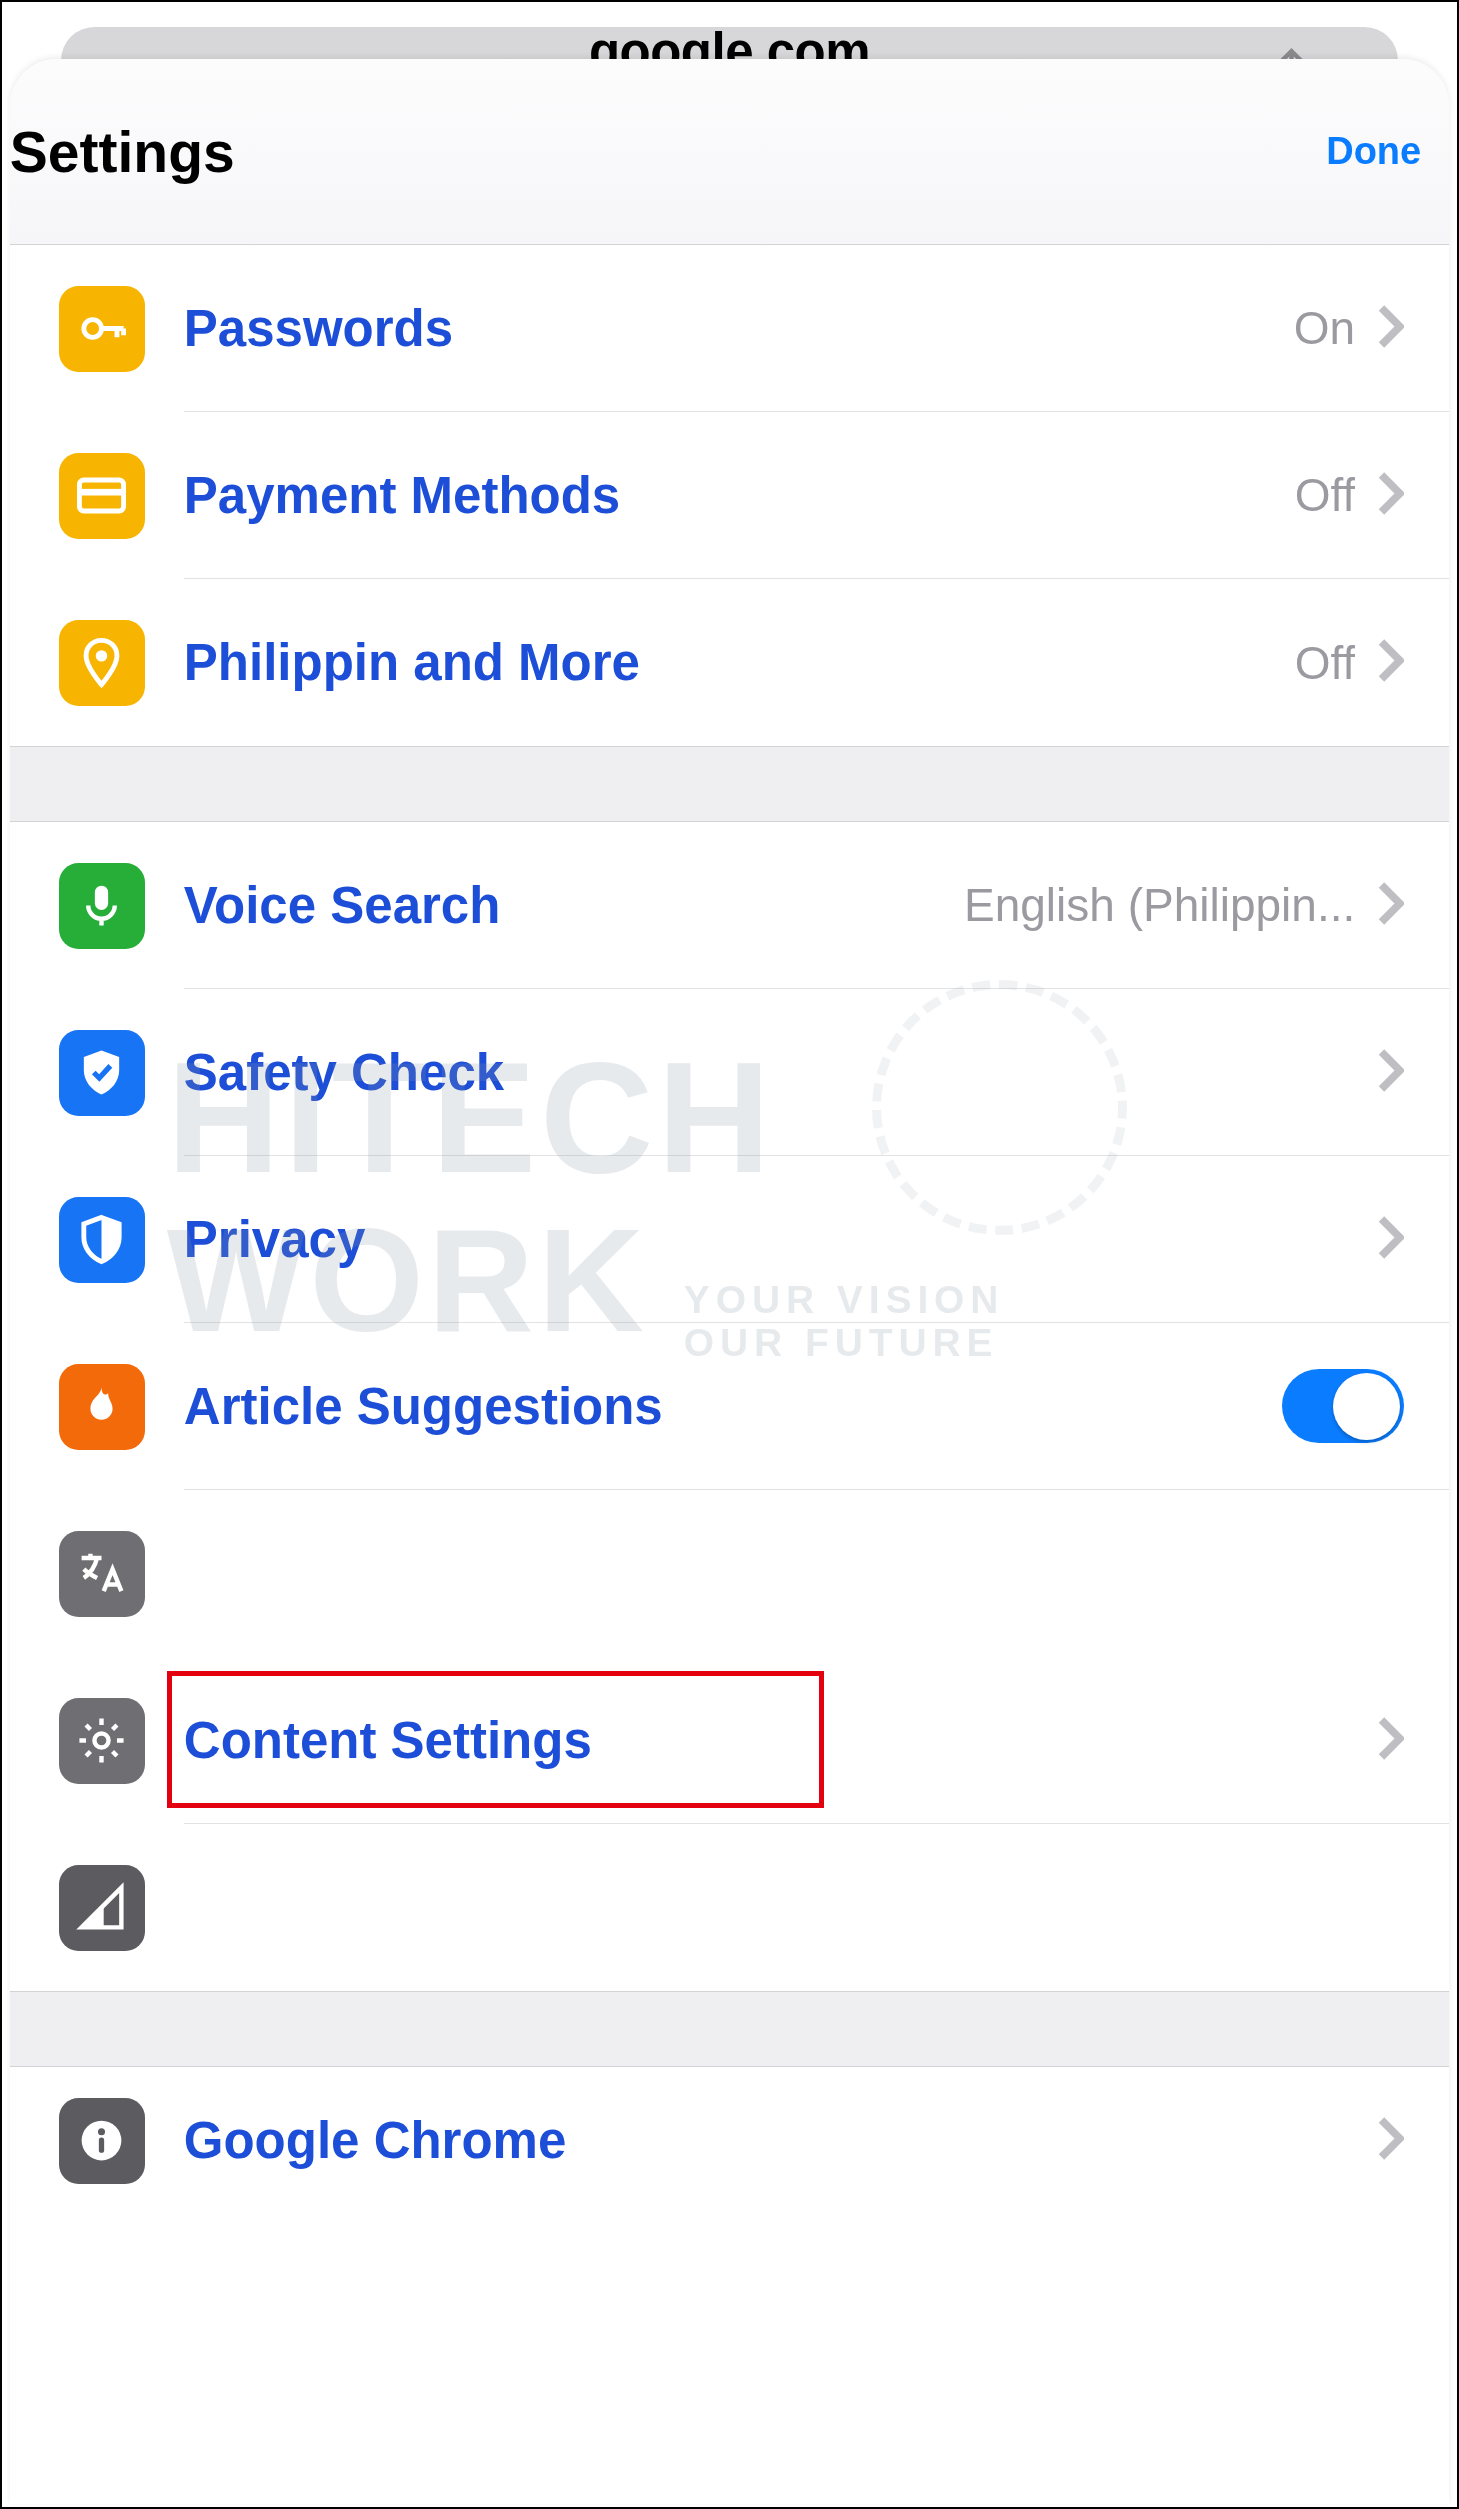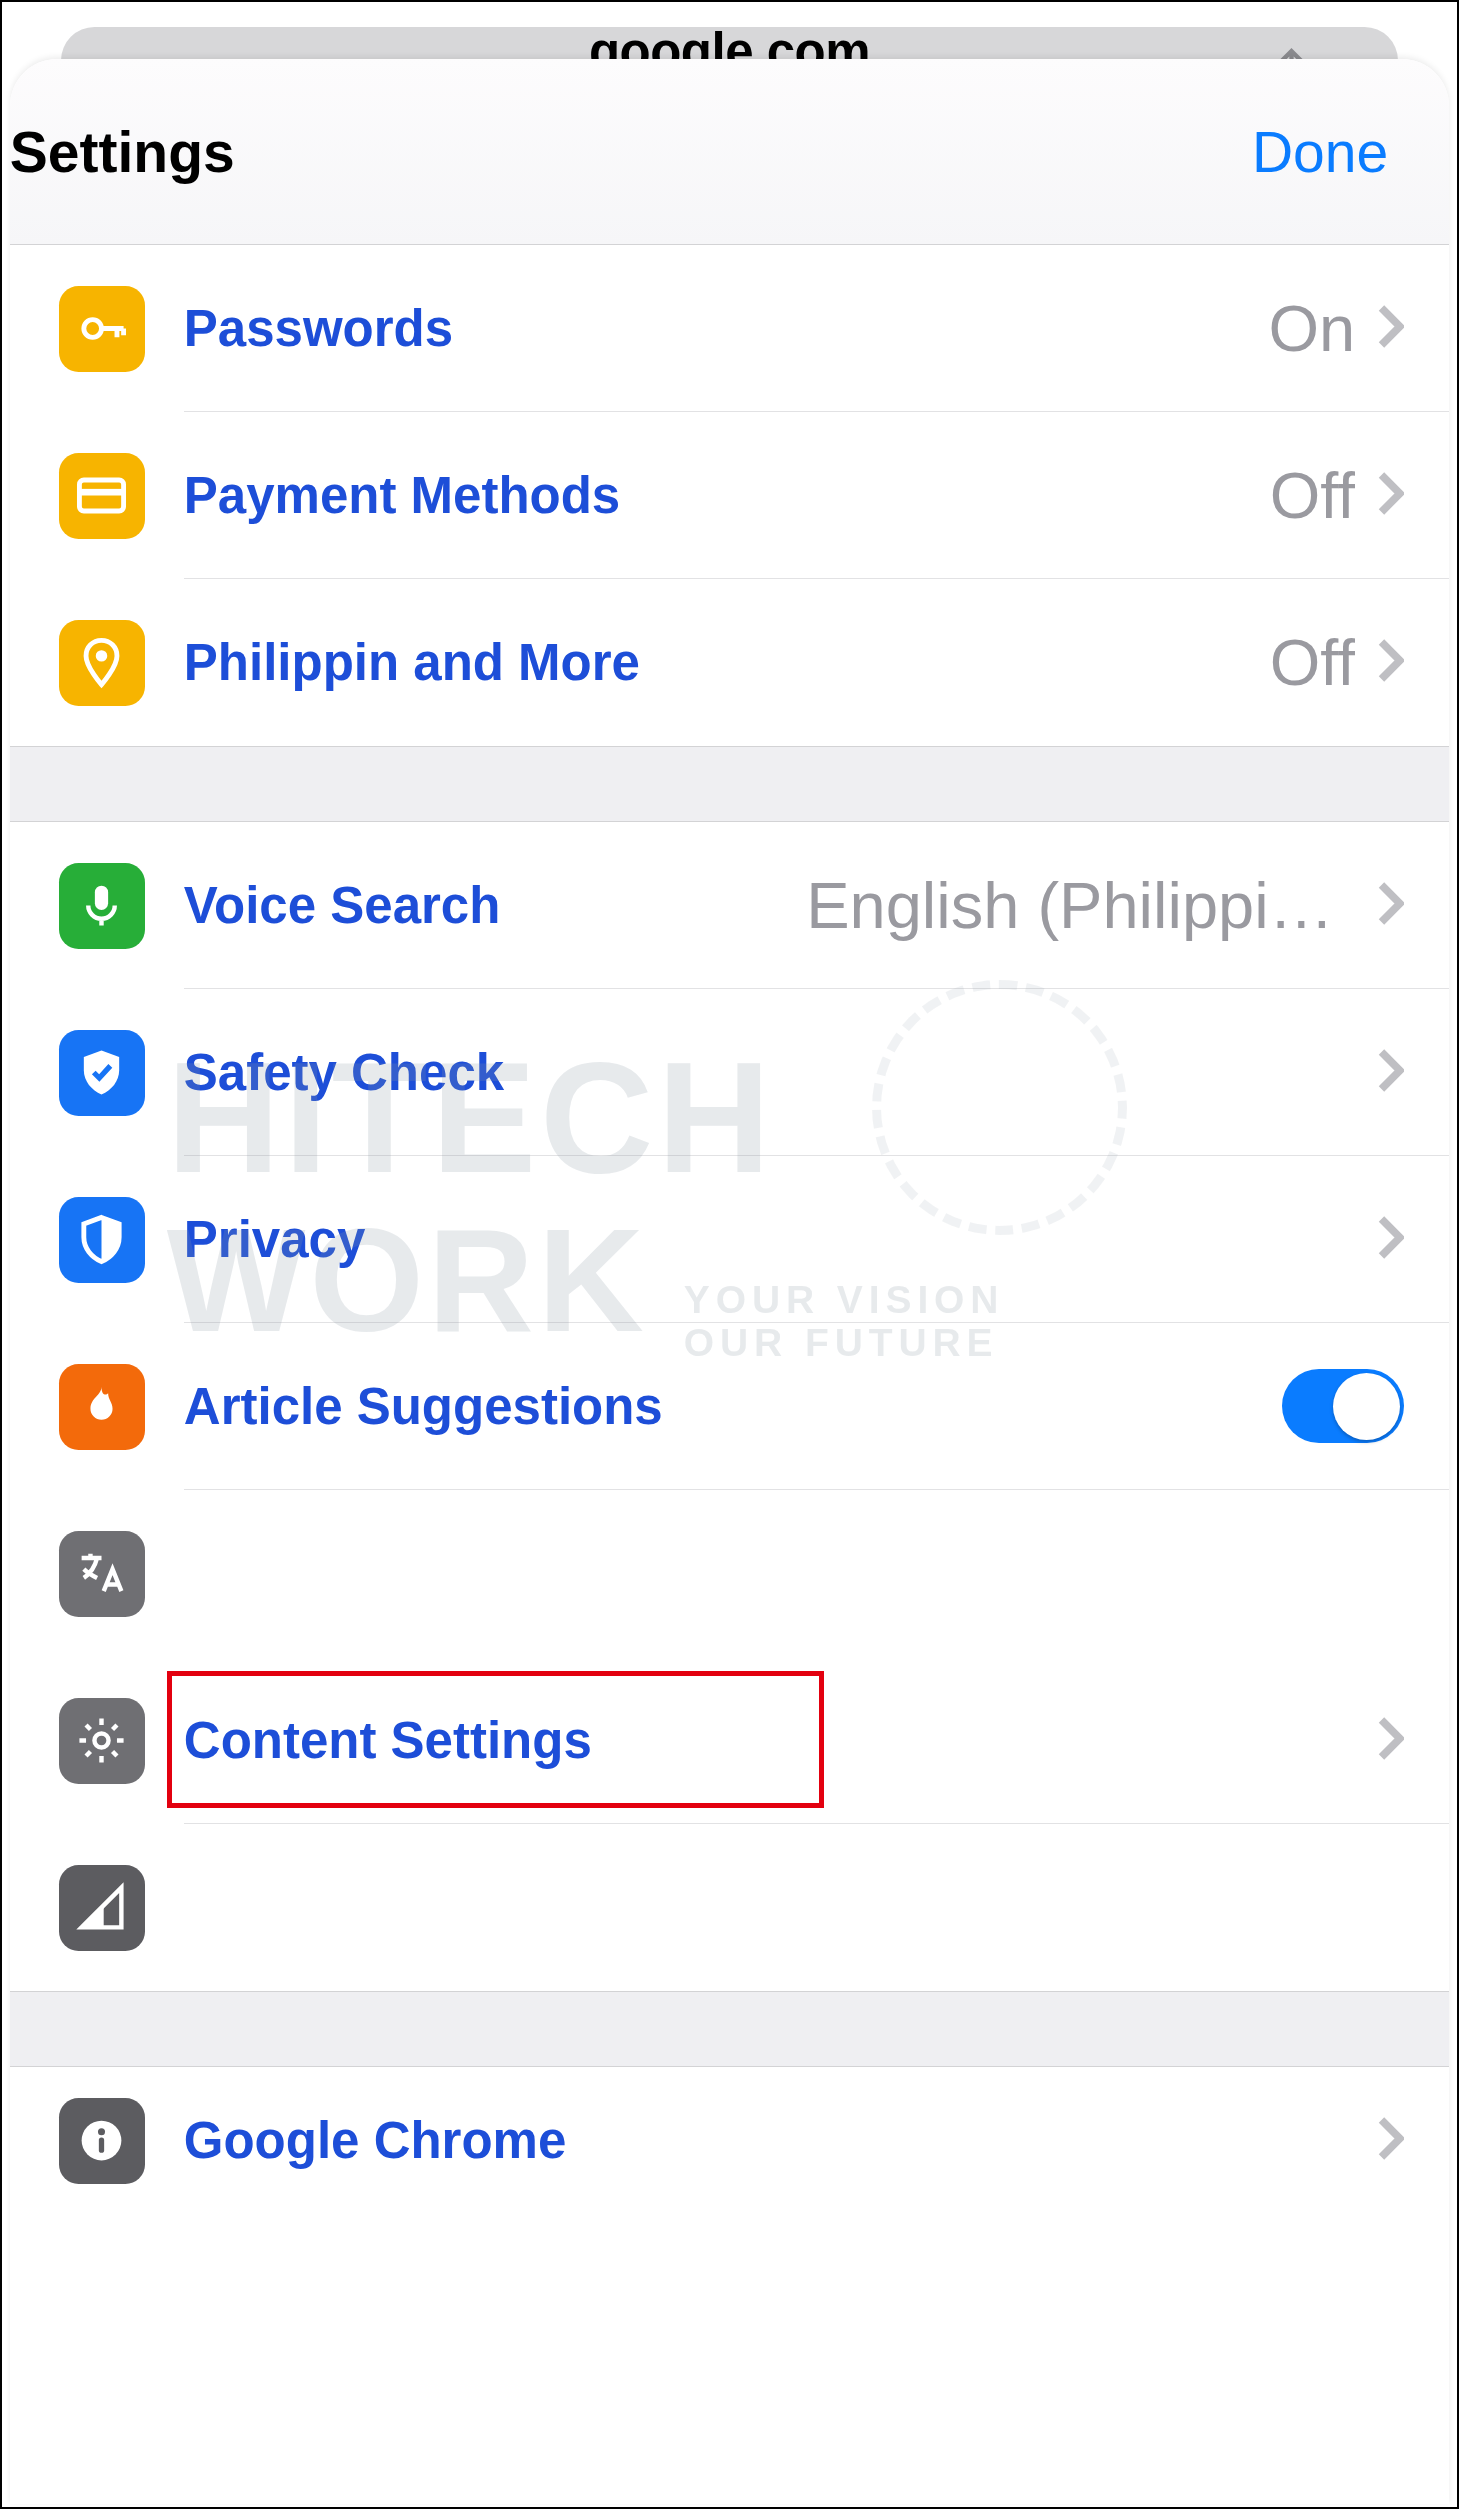--- a/index.html
+++ b/index.html
@@ -56,25 +56,25 @@
     display: flex;
     align-items: center;
     justify-content: flex-start;
     position: relative;
     background: linear-gradient(#fdfcfd,#f6f6f8);
     border-bottom: 1px solid #d3d3d5;
   }
   .sheet-title { font-size: 57px; font-weight: 800; }
   .done-btn {
     position: absolute;
-    right: 61px;
+    right: 28px;
     top: 0; bottom: 0;
     display: flex; align-items: center;
-    font-size: 57px;
-    font-weight: 400;
+    font-size: 38px;
+    font-weight: 700;
     color: #0a7cff;
     cursor: pointer;
   }
 
   .group { background: #fff; }
   .spacer { height: 76px; background: #efeff2; border-top:1px solid #d3d3d5; border-bottom:1px solid #d3d3d5;}
 
   .row {
     display: flex;
     align-items: center;
@@ -102,21 +102,21 @@
   .icon-wrap svg { width: 53px; height: 53px; fill: #fff; }
 
   .c-amber { background: #f7b400; }
   .c-green { background: #27ae38; }
   .c-blue  { background: #1774f5; }
   .c-orange{ background: #f36a0b; }
   .c-gray  { background: #6f6f73; }
   .c-gray2 { background: #5c5c60; }
 
   .row-label { font-size: 51px; font-weight: 600; color: #1d4ed8; white-space: nowrap; }
-  .row-value { font-size: 65px; color: #9a9aa0; margin-left: auto; margin-right: 21.6px; white-space: nowrap; overflow: hidden; text-overflow: ellipsis; }
+  .row-value { font-size: 46px; color: #9a9aa0; margin-left: auto; margin-right: 21.6px; white-space: nowrap; overflow: hidden; text-overflow: ellipsis; }
   .chev { color: #bfbfc3; flex-shrink: 0; }
   .chev svg { width: 27.4px; height: 43px; stroke: #bfbfc3; fill: none; stroke-width: 5; }
 
   .toggle {
     width: 122px; height: 74px; border-radius: 39px;
     background: #0a7cff; position: relative; margin-left: auto;
   }
   .toggle .knob {
     position: absolute; right: 3.9px; top: 3.9px;
     width: 67px; height: 67px; border-radius: 50%;

